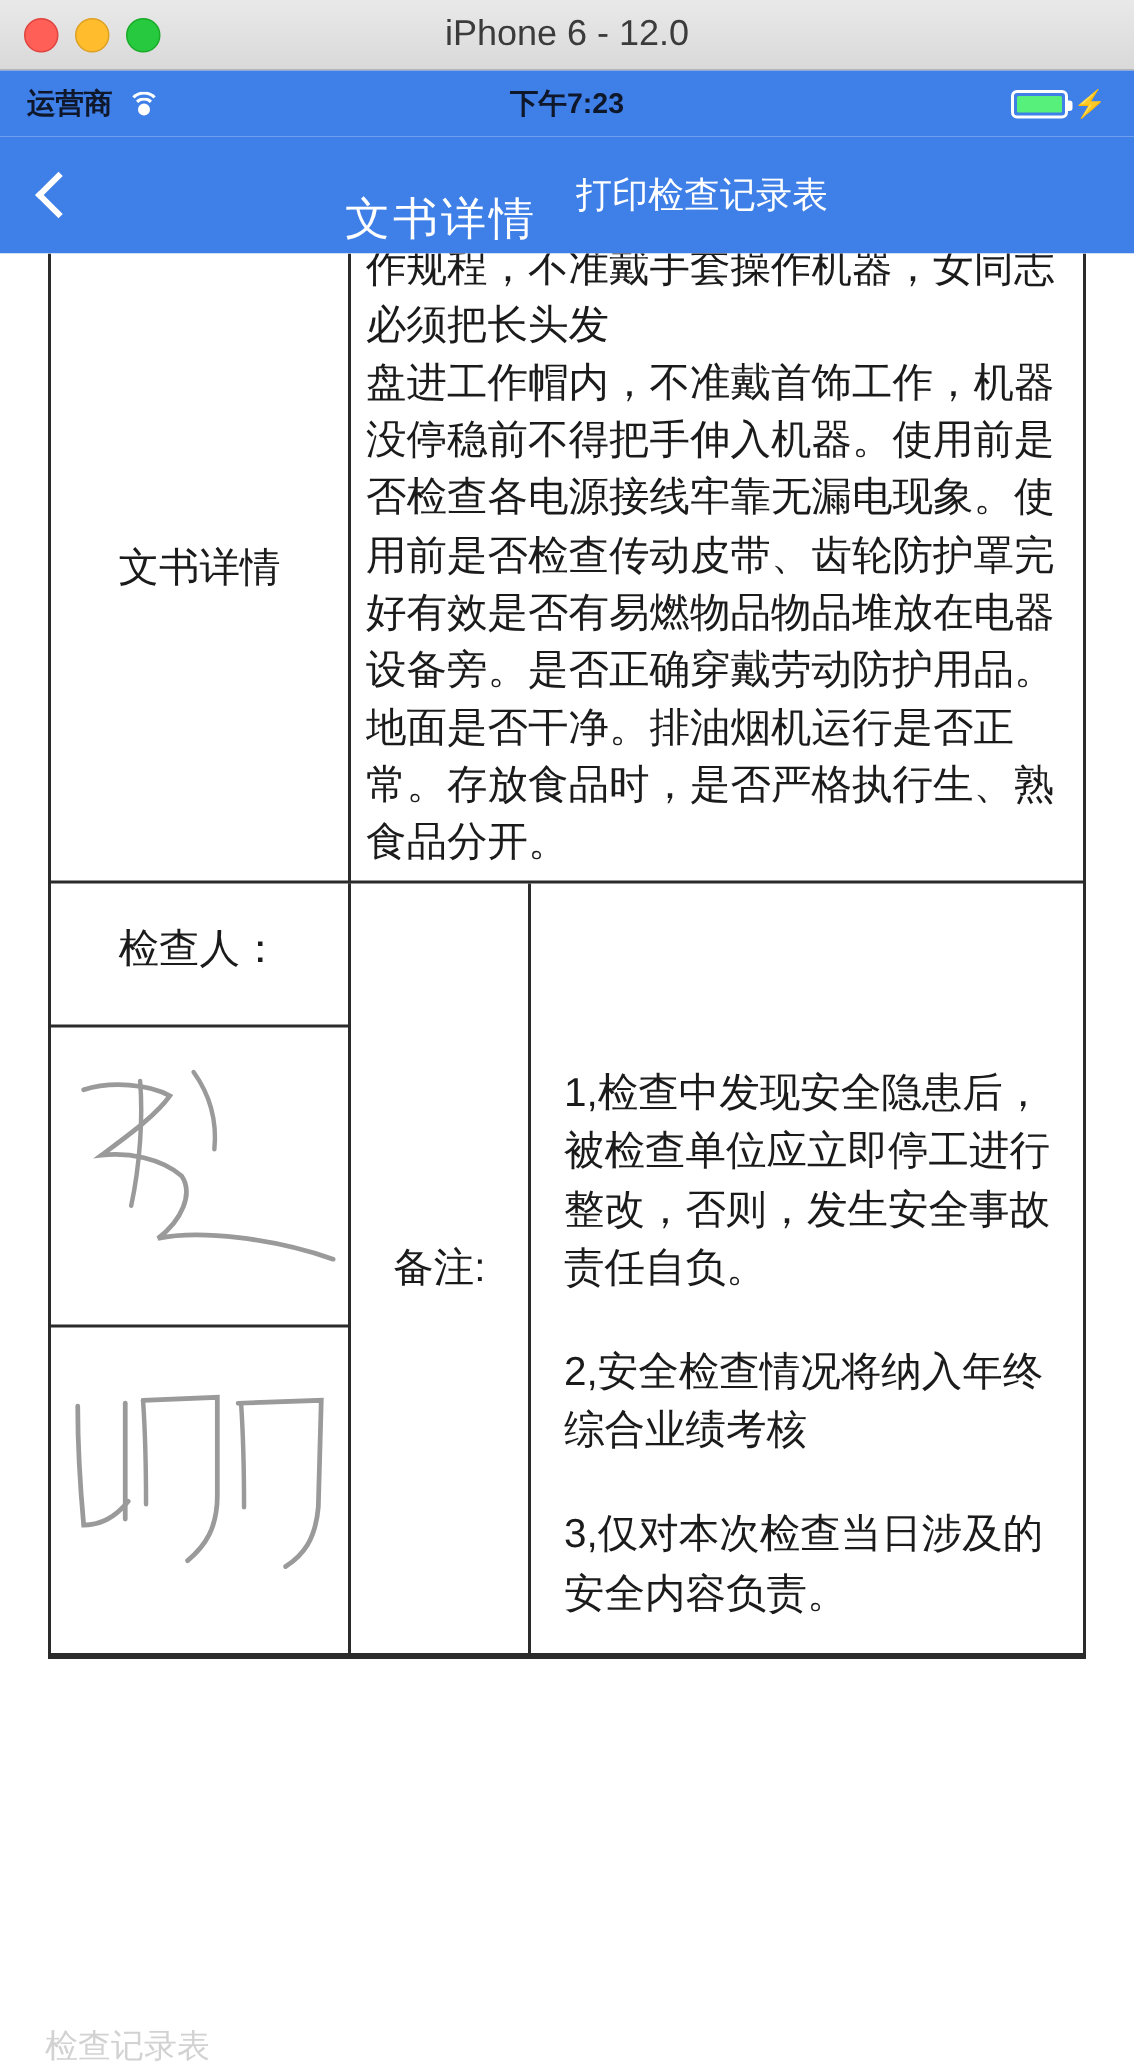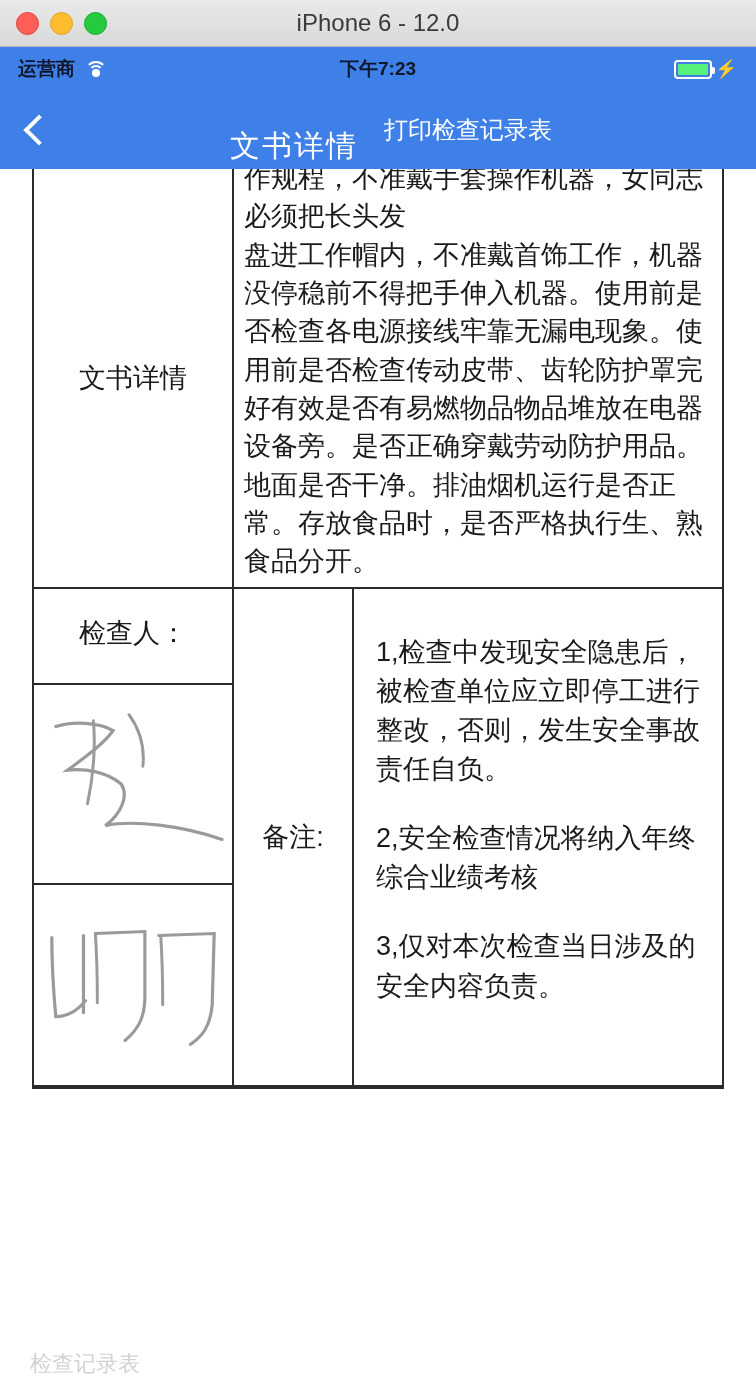--- a/index.html
+++ b/index.html
@@ -251,21 +251,21 @@
     display: flex;
     align-items: center;
     justify-content: center;
     font-size: 27px;
     color: #1b1b1b;
   }
   .remark-body {
     flex: 1;
     border-bottom: 2px solid #2b2b2b;
     box-sizing: border-box;
-    padding: 44px 22px 20px 22px;
+    padding: 120px 22px 20px 22px;
     font-size: 27px;
     line-height: 1.45;
     color: #1b1b1b;
   }
   .remark-body p { margin: 0 0 30px 0; }
   .remark-body p:last-child { margin-bottom: 0; }
 
   .sig-svg {
     position: absolute;
     left: 0; top: 0;

